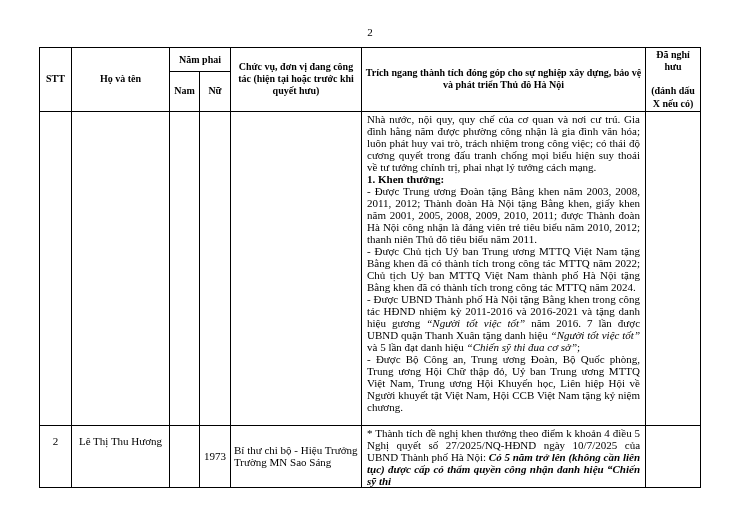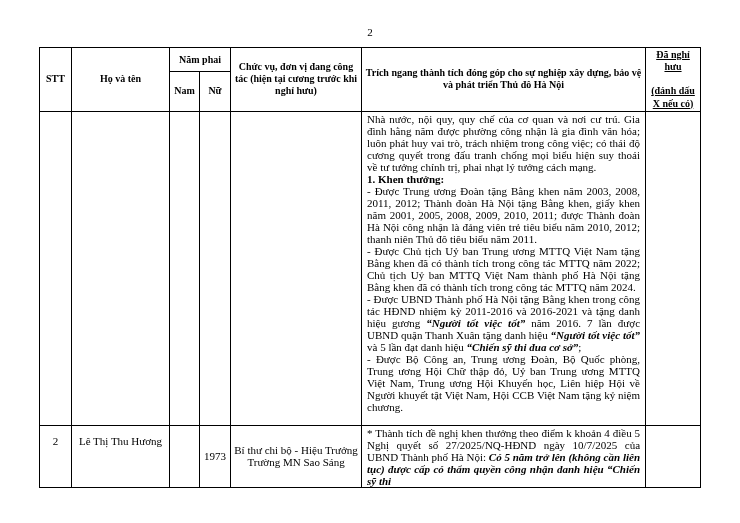--- a/index.html
+++ b/index.html
@@ -38,40 +38,40 @@
     overflow: hidden;
     vertical-align: middle;
   }
   .doc-table thead th {
     font-weight: bold;
     font-size: 10px;
     text-align: center;
     line-height: 1.22;
     padding: 1px 2px;
   }
-  .retired-head { font-size: 8.5px; padding: 2px 1px; vertical-align: top; text-decoration: underline; }
+  .retired-head { font-size: 8.5px; padding: 2px 1px; vertical-align: top; }
   .retired-note { margin-top: 12px; }
   .doc-table tbody td { font-size: 11px; }
   tr.hdr-top  { height: 19px; }
   tr.hdr-sub  { height: 31px; }
   tr.body-row-1 { height: 314px; }
   tr.body-row-2 { height: 59px; }
   td.ach-cell {
     vertical-align: top;
     text-align: justify;
     padding: 1px 5px 0 5px;
     line-height: 12px;
   }
   td.ach-cell p { margin: 0; }
   td.center { text-align: center; }
   td.top-pad { vertical-align: top; padding-top: 9px; }
   td.name-cell { font-weight: normal; }
-  td.pos-cell { text-align: center; line-height: 12.5px; padding: 0 3px; }
+  td.pos-cell { line-height: 12.5px; padding: 0 3px; }
   .b { font-weight: bold; }
-  .i { font-style: italic; font-weight: bold; }
+  .i { font-style: italic; }
 </style>
 </head>
 <body>
 
 <div class="page">
 
   <div class="page-number">2</div>
 
   <table class="doc-table">
     <colgroup>
@@ -81,21 +81,21 @@
       <col style="width:31px">
       <col style="width:131px">
       <col style="width:284px">
       <col style="width:55px">
     </colgroup>
     <thead>
       <tr class="hdr-top">
         <th rowspan="2">STT</th>
         <th rowspan="2">Họ và tên</th>
         <th colspan="2">Năm phai</th>
-        <th rowspan="2">Chức vụ, đơn vị đang công tác (hiện tại cương trước khi nghỉ hưu)</th>
+        <th rowspan="2">Chức vụ, đơn vị đang công tác (hiện tại hoặc trước khi quyết hưu)</th>
         <th rowspan="2">Trích ngang thành tích đóng góp cho sự nghiệp xây dựng, bảo vệ và phát triển Thủ đô Hà Nội</th>
         <th rowspan="2" class="retired-head">
           <div>Đã nghỉ hưu</div>
           <div class="retired-note">(đánh dấu X nếu có)</div>
         </th>
       </tr>
       <tr class="hdr-sub">
         <th>Nam</th>
         <th>Nữ</th>
       </tr>

